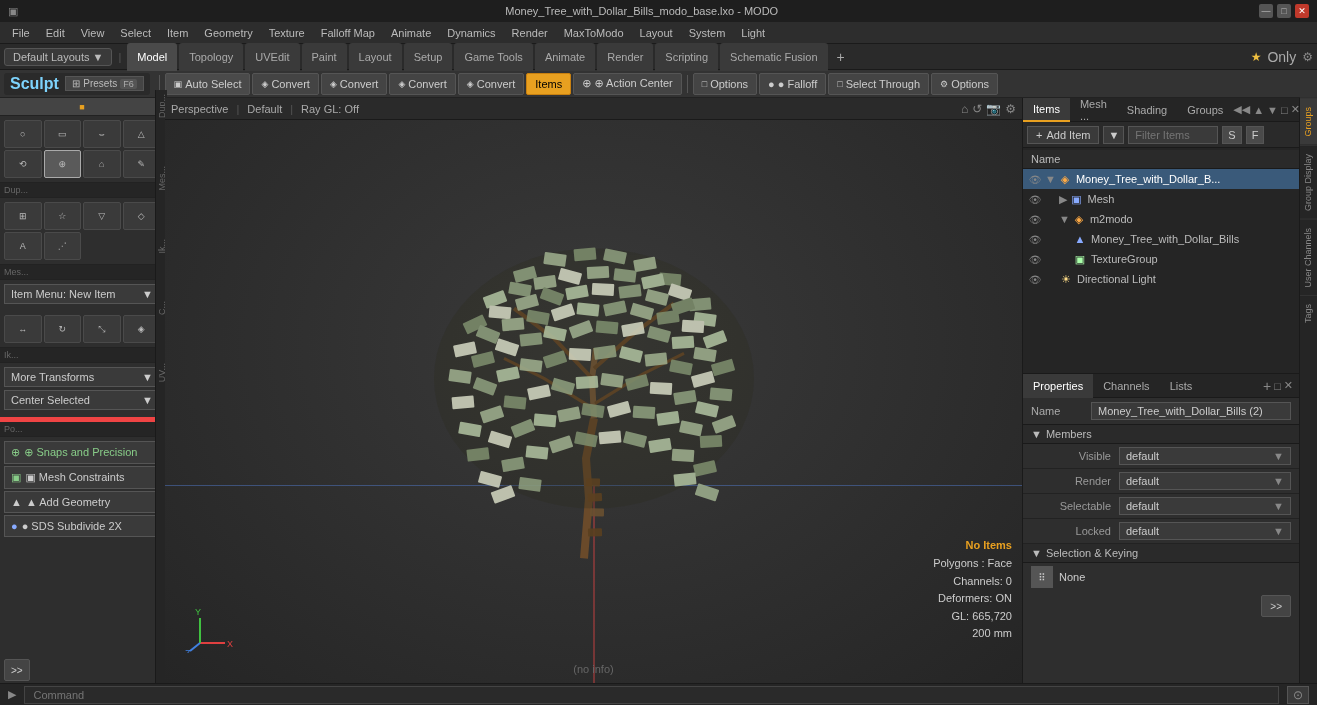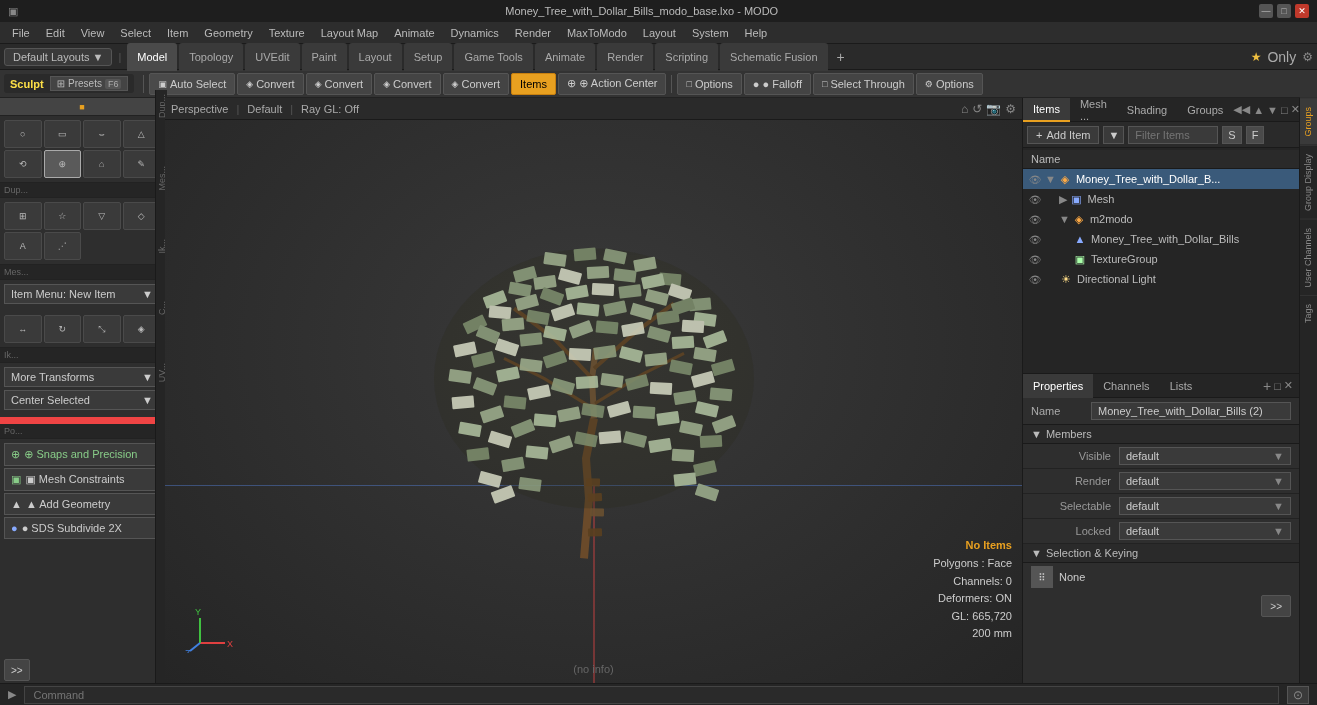--- a/index.html
+++ b/index.html
@@ -142,22 +142,22 @@
     
     #left-panel {
       width: 165px;
       background: #2e2e2e;
       border-right: 1px solid #1a1a1a;
       display: flex;
       flex-direction: column;
       overflow: hidden;
     }
     .sculpt-label {
-      color: #fde047;
-      font-size: 11px;
+      color: #7dd3fc;
+      font-size: 16px;
       font-weight: bold;
     }
     .presets-btn {
       background: #444;
       border: 1px solid #555;
       color: #bbb;
       padding: 1px 6px;
       font-size: 10px;
       cursor: pointer;
       display: flex;
@@ -655,28 +655,28 @@
 </div>
 
 <div id="menubar">
   <span class="menu-item">File</span>
   <span class="menu-item">Edit</span>
   <span class="menu-item">View</span>
   <span class="menu-item">Select</span>
   <span class="menu-item">Item</span>
   <span class="menu-item">Geometry</span>
   <span class="menu-item">Texture</span>
-  <span class="menu-item">Layout Map</span>
+  <span class="menu-item">Falloff Map</span>
   <span class="menu-item">Animate</span>
   <span class="menu-item">Dynamics</span>
   <span class="menu-item">Render</span>
   <span class="menu-item">MaxToModo</span>
   <span class="menu-item">Layout</span>
   <span class="menu-item">System</span>
-  <span class="menu-item">Help</span>
+  <span class="menu-item">Light</span>
 </div>
 
 <div id="tabbar">
   <div class="layouts-btn">
     <span>Default Layouts</span> <span>▼</span>
   </div>
   <span style="color:#555;margin:0 4px;">|</span>
   <div class="tab active">Model</div>
   <div class="tab">Topology</div>
   <div class="tab">UVEdit</div>
@@ -841,21 +841,21 @@
         <div class="left-dropdown">
           <span>More Transforms</span>
           <span>▼</span>
         </div>
         <div class="left-dropdown">
           <span>Center Selected</span>
           <span>▼</span>
         </div>
       </div>
 
-      <div style="background:#252525;padding:2px 4px;font-size:9px;color:#666;border-top:7px solid #ef4444;border-bottom:1px solid #222;">Po...</div>
+      <div style="background:#252525;padding:2px 4px;font-size:9px;color:#666;border-top:5px solid #ef4444;border-bottom:1px solid #222;">Po...</div>
 
       <div class="left-section">
         <div class="left-btn">
           <span style="color:#88cc88;">⊕</span>
           <span style="color:#88cc88;">⊕ Snaps and Precision</span>
         </div>
         <div class="left-btn">
           <span style="color:#88cc88;">▣</span>
           <span>▣ Mesh Constraints</span>
         </div>

